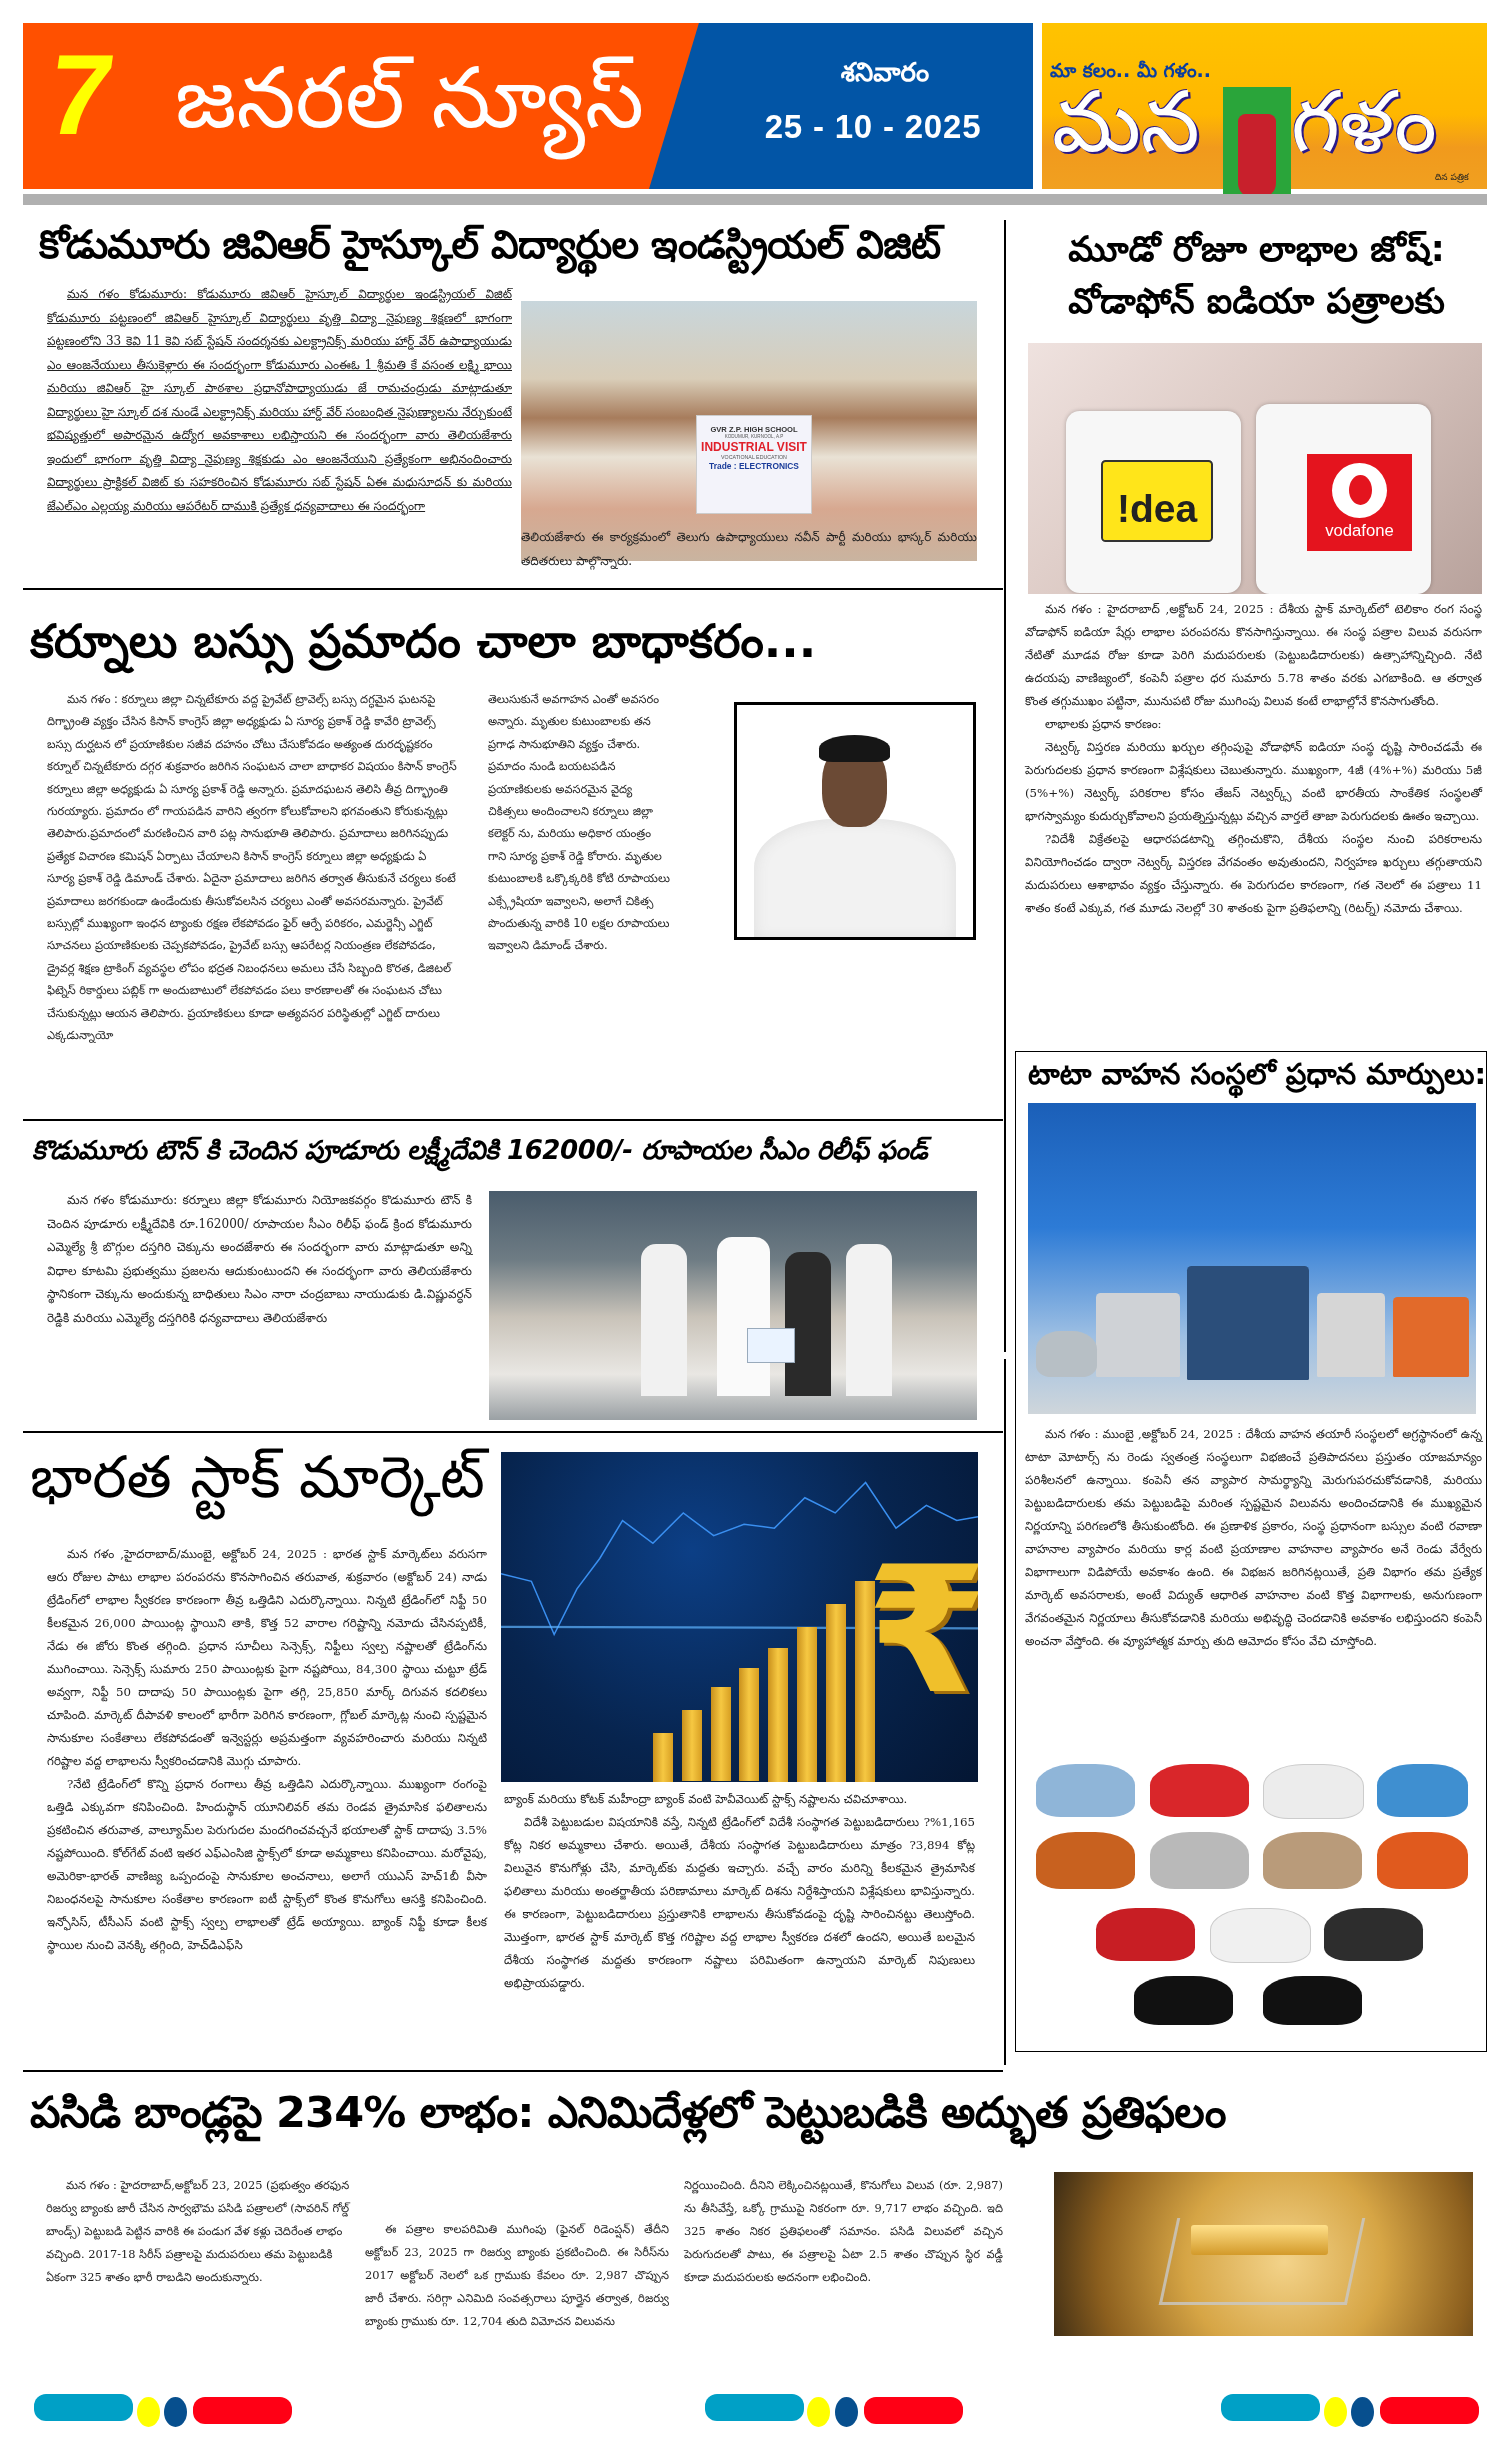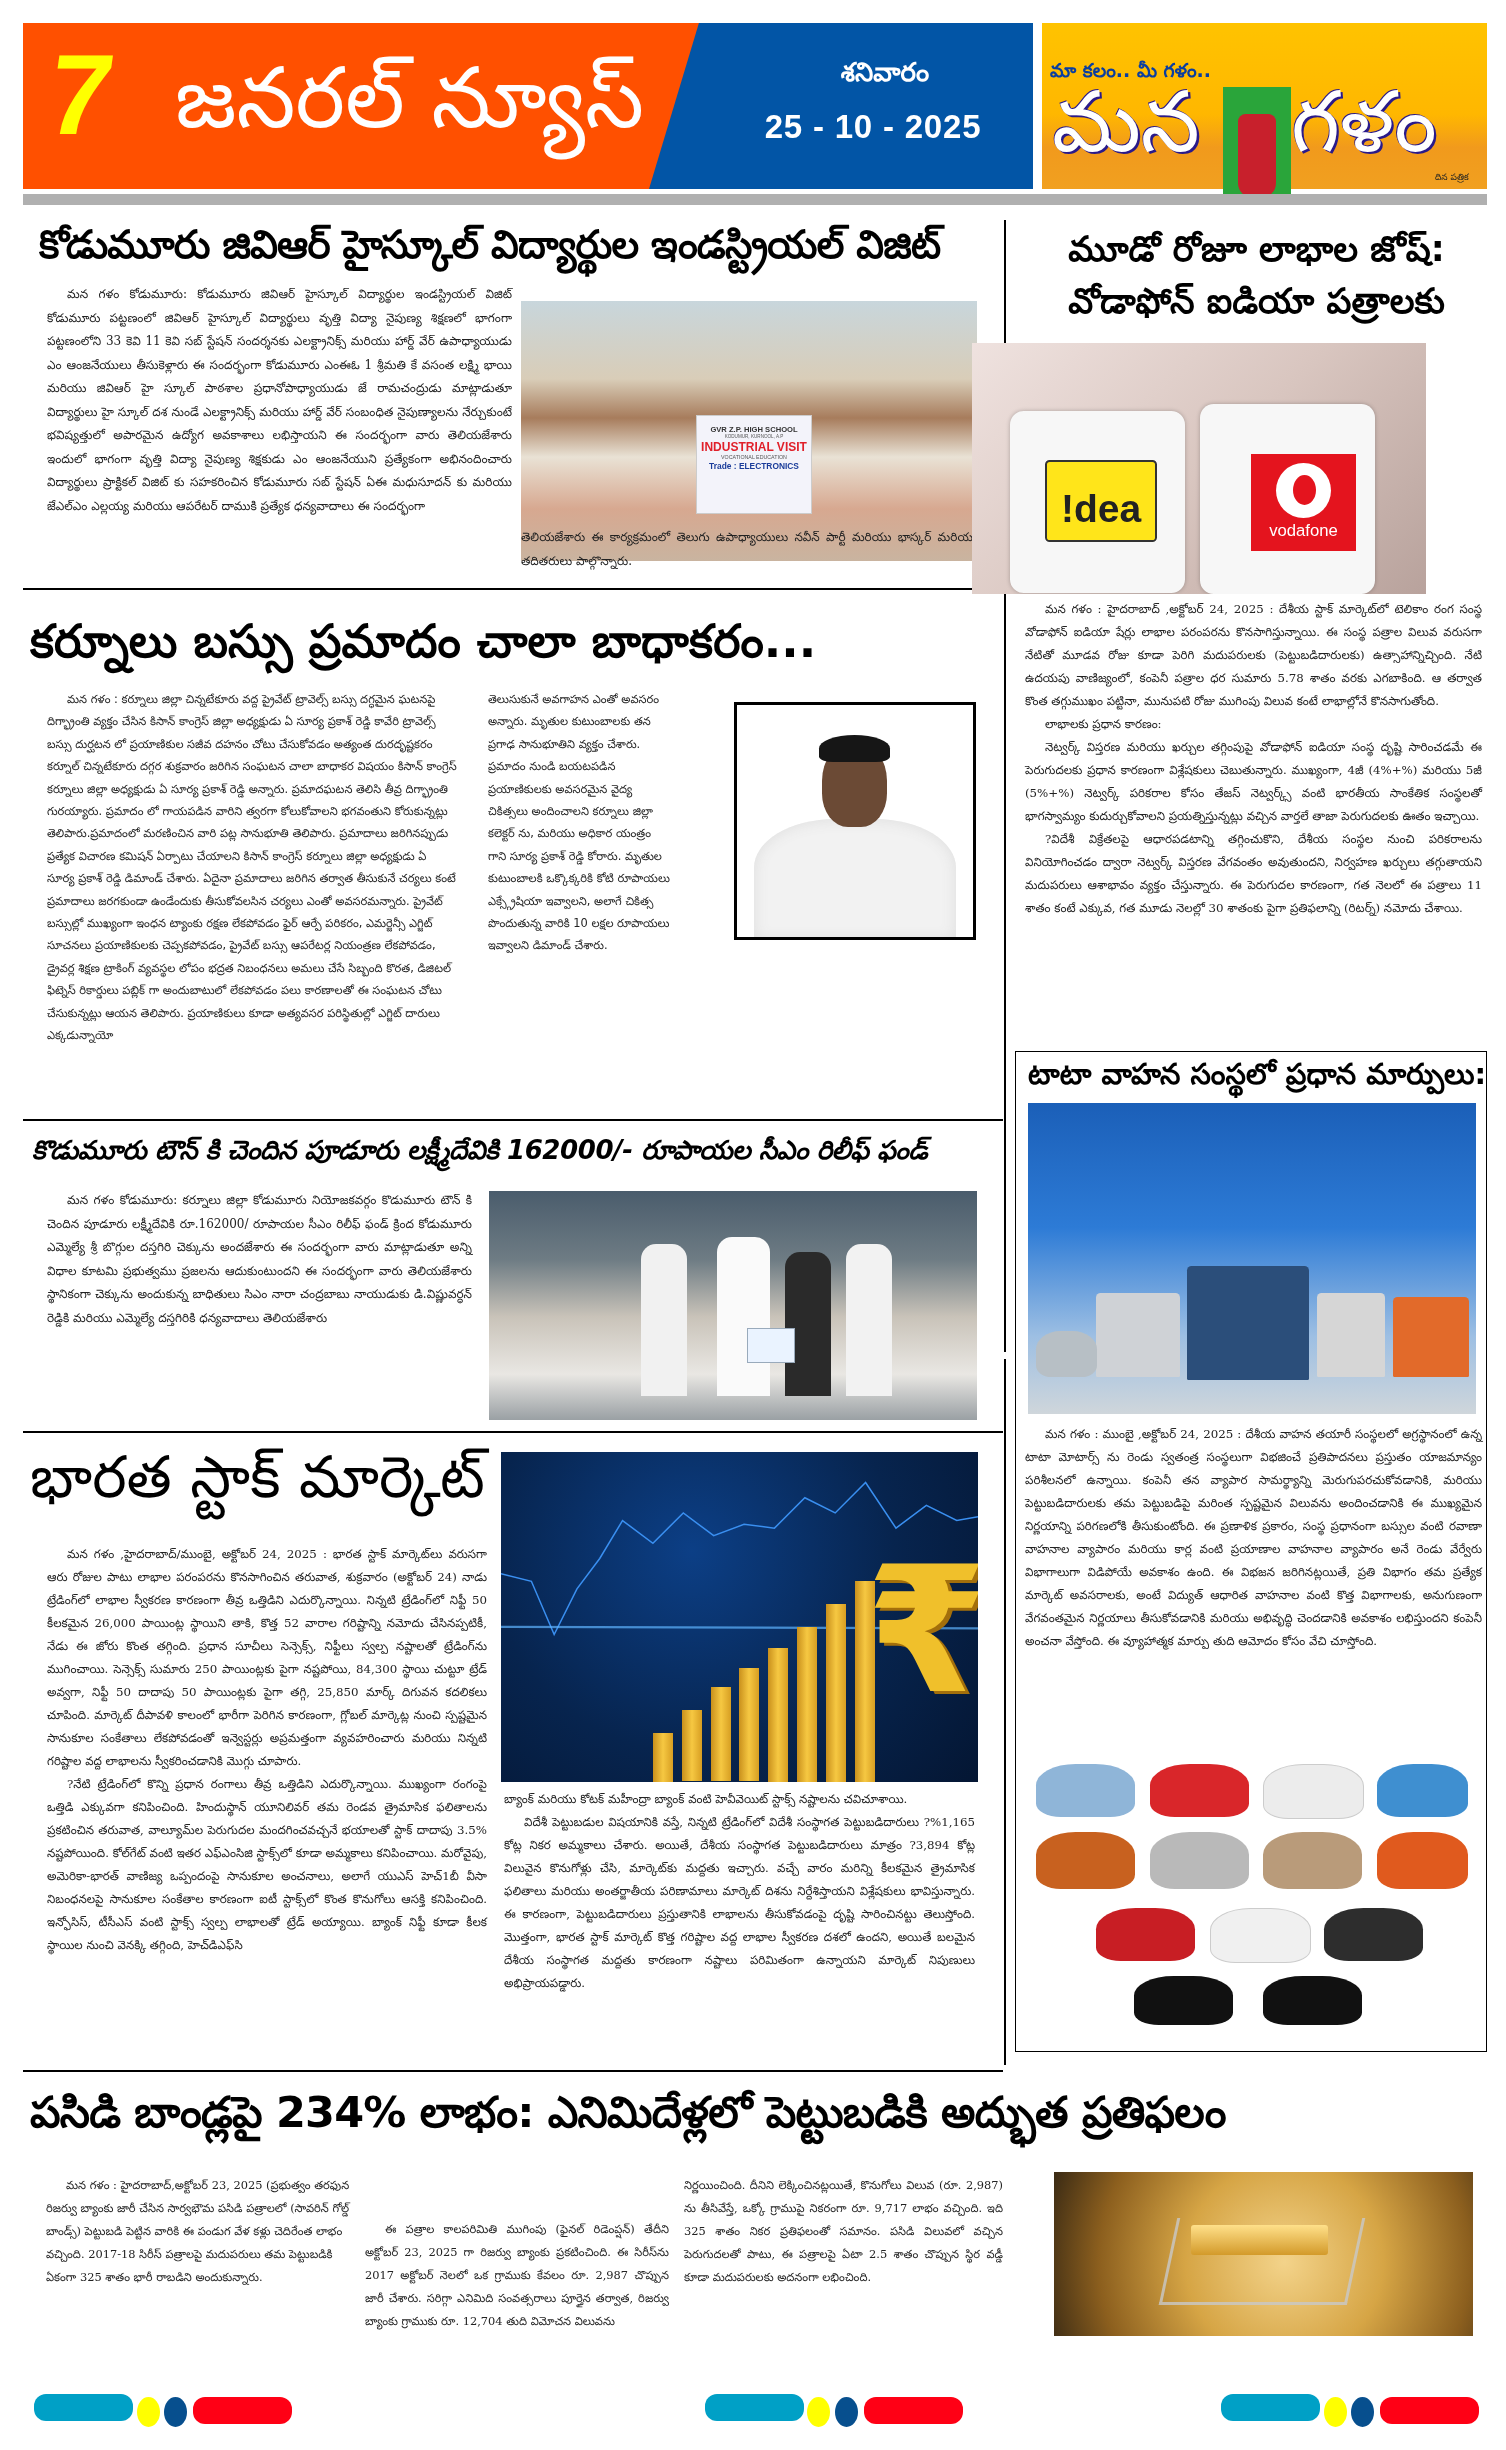--- a/index.html
+++ b/index.html
@@ -93,21 +93,21 @@
   <div class="abs logo-word2">గళం</div>
   <div class="abs logo-sub">దిన పత్రిక</div>
   <div class="abs mast-grey"></div>
 </div>
 
 <div class="abs vrule" style="left:1004px; top:220px; height:1132px;"></div>
 <div class="abs vrule" style="left:1004px; top:1359px; height:706px;"></div>
 
 <article>
   <div class="abs headline" style="left:39px; top:222px; font-size:39px; letter-spacing:-0.8px;">కోడుమూరు జివిఆర్ హైస్కూల్ విద్యార్థుల ఇండస్ట్రియల్ విజిట్</div>
-  <div class="abs body-text" style="left:47px; top:283px; width:465px; font-size:12px; line-height:23.5px;">
+  <div class="abs body-text" style="left:47px; top:283px; width:465px; font-size:12px; line-height:23.5px;text-decoration:underline;">
     <p>మన గళం కోడుమూరు: కోడుమూరు జివిఆర్ హైస్కూల్ విద్యార్థుల ఇండస్ట్రియల్ విజిట్ కోడుమూరు పట్టణంలో జివిఆర్ హైస్కూల్ విద్యార్థులు వృత్తి విద్యా నైపుణ్య శిక్షణలో భాగంగా పట్టణంలోని 33 కెవి 11 కెవి సబ్ స్టేషన్ సందర్శనకు ఎలక్ట్రానిక్స్ మరియు హార్డ్ వేర్ ఉపాధ్యాయుడు ఎం ఆంజనేయులు తీసుకెళ్లారు ఈ సందర్భంగా కోడుమూరు ఎంఈఓ 1 శ్రీమతి కే వసంత లక్ష్మి భాయి మరియు జివిఆర్ హై స్కూల్ పాఠశాల ప్రధానోపాధ్యాయుడు జే రామచంద్రుడు మాట్లాడుతూ విద్యార్థులు హై స్కూల్ దశ నుండే ఎలక్ట్రానిక్స్ మరియు హార్డ్ వేర్ సంబంధిత నైపుణ్యాలను నేర్చుకుంటే భవిష్యత్తులో అపారమైన ఉద్యోగ అవకాశాలు లభిస్తాయని ఈ సందర్భంగా వారు తెలియజేశారు ఇందులో భాగంగా వృత్తి విద్యా నైపుణ్య శిక్షకుడు ఎం ఆంజనేయుని ప్రత్యేకంగా అభినందించారు విద్యార్థులు ప్రాక్టికల్ విజిట్ కు సహకరించిన కోడుమూరు సబ్ స్టేషన్ ఏఈ మధుసూదన్ కు మరియు జేఎల్ఎం ఎల్లయ్య మరియు ఆపరేటర్ దాముకి ప్రత్యేక ధన్యవాదాలు ఈ సందర్భంగా</p>
   </div>
   <div class="abs photo ph-school" style="left:521px; top:301px; width:456px; height:260px;">
     <div class="abs banner-school" style="left:175px; top:114px; width:114px; height:97px;">
       <div class="l1" style="font-size:7.6px; margin-top:9px;">GVR Z.P. HIGH SCHOOL</div>
       <div class="l3" style="font-size:4.6px;">KODUMUR, KURNOOL, A.P</div>
       <div class="l2" style="font-size:12px; margin-top:1px;">INDUSTRIAL VISIT</div>
       <div class="l3" style="font-size:5.3px;">VOCATIONAL EDUCATION</div>
       <div class="l4" style="font-size:8.4px;">Trade : ELECTRONICS</div>
     </div>
@@ -116,21 +116,21 @@
     <p style="text-indent:0">తెలియజేశారు ఈ కార్యక్రమంలో తెలుగు ఉపాధ్యాయులు నవీన్ పార్టీ మరియు భాస్కర్ మరియు తదితరులు పాల్గొన్నారు.</p>
   </div>
   <div class="abs rule" style="left:23px; top:588px; width:980px; height:2.3px;"></div>
 </article>
 
 <article>
   <div class="abs headline" style="left:1021px; top:223px; width:471px; text-align:center; font-size:35px; line-height:52px;">
     <div>మూడో రోజూ లాభాల జోష్:</div>
     <div>వోడాఫోన్ ఐడియా పత్రాలకు</div>
   </div>
-  <div class="abs photo ph-telco" style="left:972px; top:343px; width:454px; height:251px;">
+  <div class="abs photo ph-telco" style="left:1028px; top:343px; width:454px; height:251px;">
     <div class="abs puzzle" style="left:38px; top:68px; width:175px; height:182px; border-radius:13.7px;"></div>
     <div class="abs puzzle" style="left:228px; top:61px; width:175px; height:190px; border-radius:13.7px;"></div>
     <div class="abs idea-badge" style="left:73px; top:117px; width:112px; height:82px;">!dea</div>
     <div class="abs voda-badge" style="left:279px; top:111px; width:105px; height:97px;">
       <div class="logo"></div>
       <div class="txt" style="font-size:16.7px;">vodafone</div>
     </div>
   </div>
   <div class="abs body-text" style="left:1025px; top:598px; width:457px; font-size:11.8px; line-height:23px;">
     <p>మన గళం : హైదరాబాద్ ,అక్టోబర్ 24, 2025 : దేశీయ స్టాక్ మార్కెట్‌లో టెలికాం రంగ సంస్థ వోడాఫోన్ ఐడియా షేర్లు లాభాల పరంపరను కొనసాగిస్తున్నాయి. ఈ సంస్థ పత్రాల విలువ వరుసగా నేటితో మూడవ రోజు కూడా పెరిగి మదుపరులకు (పెట్టుబడిదారులకు) ఉత్సాహాన్నిచ్చింది. నేటి ఉదయపు వాణిజ్యంలో, కంపెనీ పత్రాల ధర సుమారు 5.78 శాతం వరకు ఎగబాకింది. ఆ తర్వాత కొంత తగ్గుముఖం పట్టినా, మునుపటి రోజు ముగింపు విలువ కంటే లాభాల్లోనే కొనసాగుతోంది.</p>

